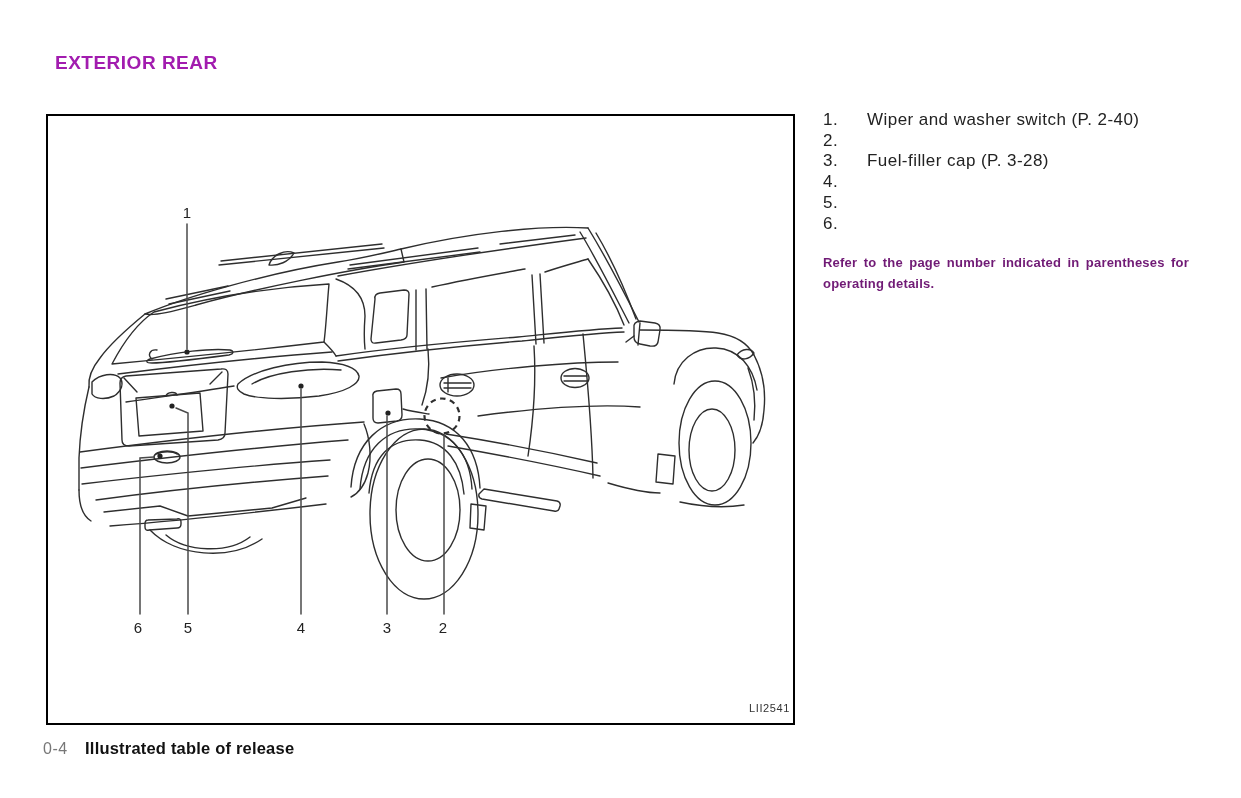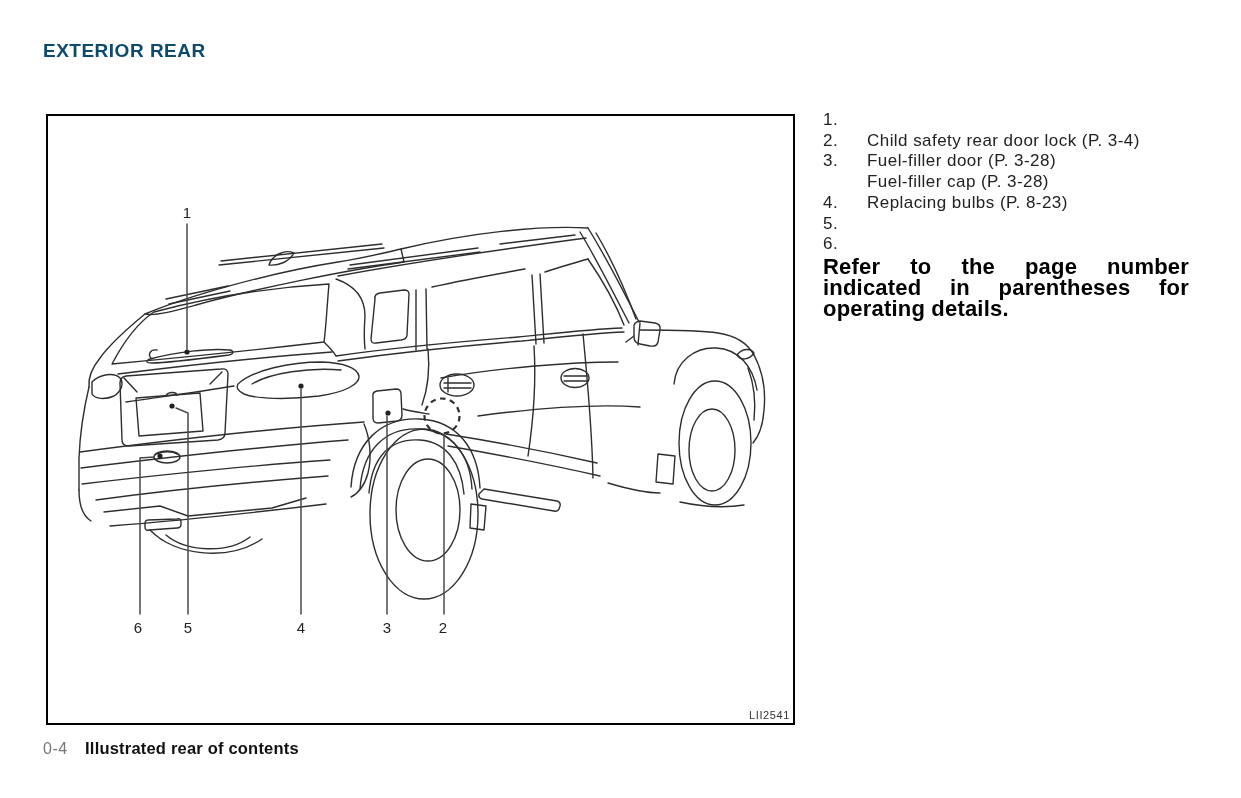--- a/index.html
+++ b/index.html
@@ -2,47 +2,47 @@
 <html><head>
 <meta charset="utf-8">
 <style>
   html,body{margin:0;padding:0;}
   body{
     width:1241px;height:798px;position:relative;background:#ffffff;
     font-family:"Liberation Sans","DejaVu Sans",sans-serif;
     color:#1a1a1a;overflow:hidden;
   }
   .page-title{
-    position:absolute;left:43px;top:40px;margin:0;
-    font-size:19px;font-weight:700;letter-spacing:.5px;color:#0c4a6e;
+    position:absolute;left:43px;top:40px;margin:12px;
+    font-size:19px;font-weight:700;letter-spacing:.5px;color:#a21caf;
   }
   .figure-box{
     position:absolute;left:46px;top:114px;width:745px;height:607px;
     border:2px solid #000;margin:0;background:#fff;box-sizing:content-box;
   }
   .figure-box svg{position:absolute;left:0;top:0;}
   .callout{
     position:absolute;transform:translate(-50%,-50%);
     font-size:15px;color:#222;line-height:1;
   }
   .figure-code{
-    position:absolute;right:3px;bottom:2px;
+    position:absolute;right:3px;bottom:9px;
     font-size:11px;letter-spacing:.6px;color:#333;
   }
   .legend{
     position:absolute;left:823px;top:110px;width:366px;
   }
   .legend-item{
     display:grid;grid-template-columns:44px 1fr;
     font-size:17px;line-height:20.7px;letter-spacing:.45px;color:#222;
   }
   .legend-item .num{color:#222;}
   .legend-note{
-    margin:1px 0 0;font-size:22px;line-height:21px;font-weight:700;
-    color:#000000;text-align:justify;letter-spacing:.2px;
+    margin:18px 0 0;font-size:13px;line-height:21px;font-weight:700;
+    color:#701a75;text-align:justify;letter-spacing:.2px;
   }
   .footer{
     position:absolute;left:43px;top:739px;white-space:nowrap;
   }
   .footer .pagenum{font-size:16px;color:#777;letter-spacing:.5px;margin-top:22px;}
   .footer .section{font-size:16.5px;font-weight:700;color:#111;margin-left:13px;letter-spacing:.2px;}
   .carline{fill:none;stroke:#2e2e2e;stroke-width:1.4;stroke-linecap:round;stroke-linejoin:round;}
   .leader{fill:none;stroke:#4a4a4a;stroke-width:1.5;stroke-linecap:round;}
   .dot{fill:#222;stroke:none;}
 </style>
@@ -220,41 +220,39 @@
   <div class="callout" style="left:253px;top:511px">4</div>
   <div class="callout" style="left:339px;top:511px">3</div>
   <div class="callout" style="left:395px;top:511px">2</div>
 
   <div class="figure-code">LII2541</div>
 </figure>
 
 <div class="legend">
   <div class="legend-item">
     <span class="num">1.</span>
+    <span class="txt">Wiper and washer switch (P. 2-40)</span>
   </div>
   <div class="legend-item">
     <span class="num">2.</span>
-    <span class="txt">Child safety rear door lock (P. 3-4)</span>
   </div>
   <div class="legend-item">
     <span class="num">3.</span>
     <span class="txt">
-      <div>Fuel-filler door (P. 3-28)</div>
       <div>Fuel-filler cap (P. 3-28)</div>
     </span>
   </div>
   <div class="legend-item">
     <span class="num">4.</span>
-    <span class="txt">Replacing bulbs (P. 8-23)</span>
   </div>
   <div class="legend-item">
     <span class="num">5.</span>
   </div>
   <div class="legend-item">
     <span class="num">6.</span>
   </div>
   <p class="legend-note">Refer to the page number indicated in parentheses for operating details.</p>
 </div>
 
 <div class="footer">
   <span class="pagenum">0-4</span>
-  <span class="section">Illustrated rear of contents</span>
+  <span class="section">Illustrated table of release</span>
 </div>
 
 </body></html>

